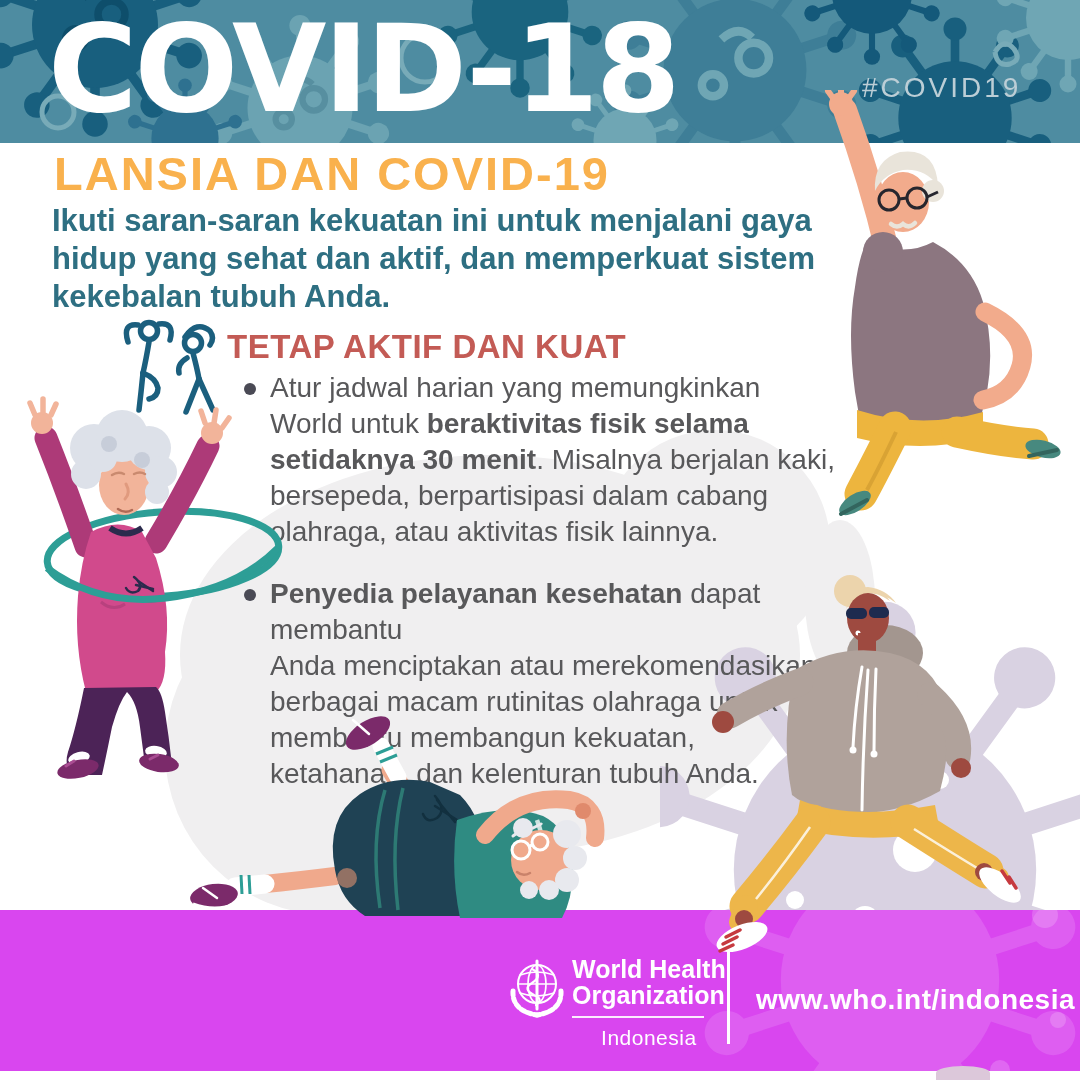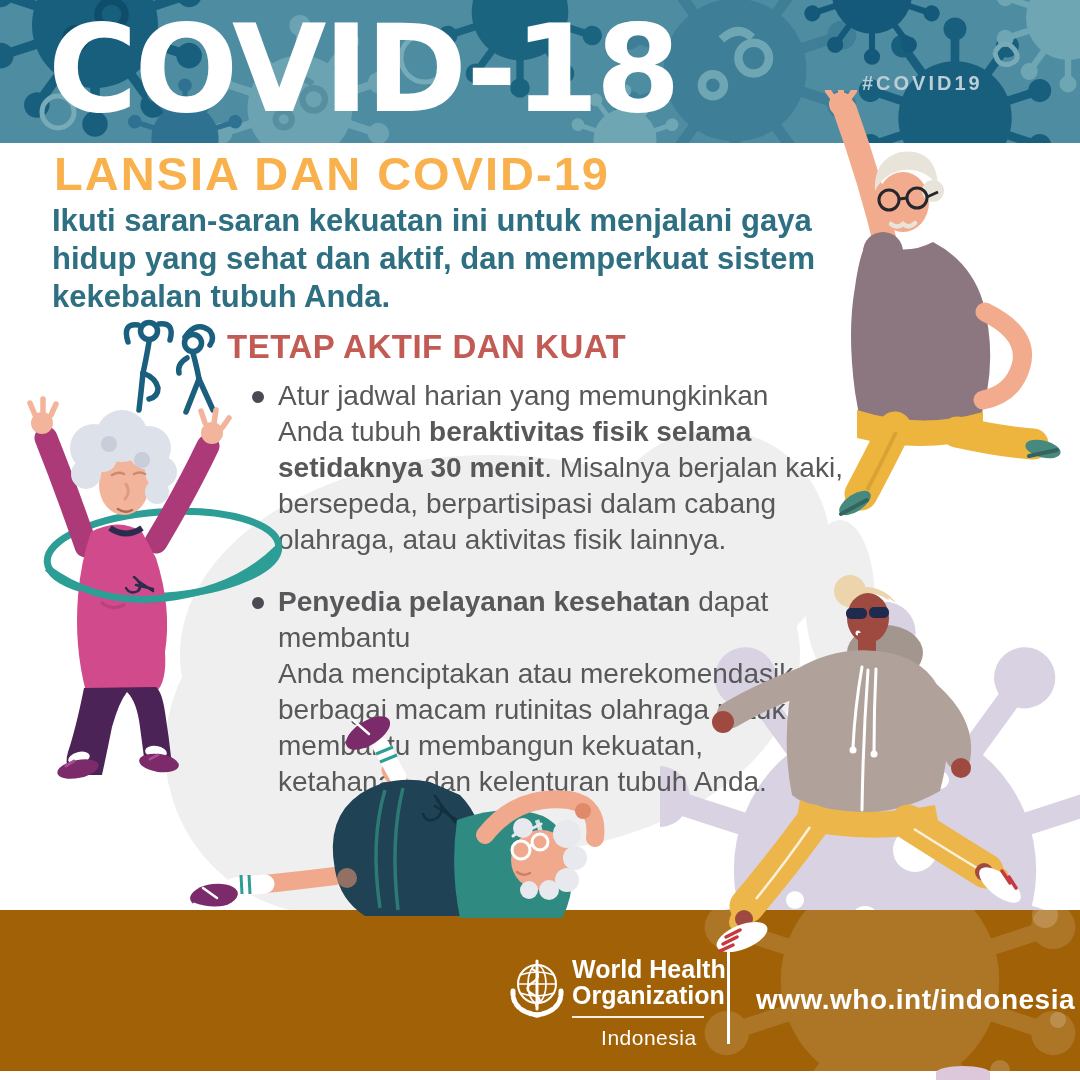--- a/index.html
+++ b/index.html
@@ -7,34 +7,34 @@
           font-family:"Liberation Sans",sans-serif;}
   #poster *{box-sizing:border-box;}
   svg{display:block;}
 
   
   .banner{position:absolute;left:0;top:0;width:1080px;height:143px;z-index:1;overflow:hidden;}
   .big-title{position:absolute;left:48px;top:2px;z-index:5;
              font-family:"DejaVu Sans",sans-serif;font-weight:bold;font-size:122px;
              letter-spacing:-3px;color:#ffffff;line-height:1.1;white-space:nowrap;}
   .hashtag{position:absolute;left:862px;top:72px;z-index:2;
-           font-weight:bold;font-size:20px;letter-spacing:3px;color:#BCCED6;white-space:nowrap;}
+           font-weight:normal;font-size:28px;letter-spacing:3px;color:#BCCED6;white-space:nowrap;}
 
   
   .subtitle{position:absolute;left:54px;top:146px;z-index:3;
             font-weight:bold;font-size:47px;letter-spacing:2px;color:#F9B14D;white-space:nowrap;}
   .intro{position:absolute;left:52px;top:202px;width:766px;z-index:3;
          font-weight:bold;font-size:31px;line-height:1.22;color:#2E6F82;}
 
   
   .section-icon{position:absolute;left:105px;top:316px;z-index:3;}
   .section-title{position:absolute;left:227px;top:328px;z-index:3;
                  font-weight:bold;font-size:33px;letter-spacing:.5px;color:#C35B55;white-space:nowrap;text-align:center;}
   .bullets{position:absolute;left:238px;top:370px;width:640px;z-index:3;
-           list-style:none;margin:8px;padding:0;font-size:28px;line-height:36px;color:#58585A;}
+           list-style:none;margin:0;padding:0;font-size:28px;line-height:36px;color:#58585A;}
   .bullets li{position:relative;padding-left:32px;margin:0 0 26px 0;}
   .bullets li::before{content:"";position:absolute;left:6px;top:13px;width:12px;height:12px;
                       border-radius:50%;background:#4A4A55;}
   .seg{white-space:pre-wrap;}
   .seg.bold{font-weight:bold;}
   .b-line{white-space:nowrap;}
 
   
   .blob{position:absolute;z-index:1;background:#F0EFF0;border-radius:50%;}
   .virus-watermark{position:absolute;left:660px;top:600px;z-index:1;}
@@ -42,21 +42,21 @@
              background:#DCC8DA;border-radius:50% 50% 0 0;}
 
   
   .char{position:absolute;z-index:4;pointer-events:none;}
   .char-woman{left:6px;top:396px;}
   .char-dancer{left:775px;top:90px;z-index:5;}
   .char-runner{left:700px;top:575px;z-index:5;}
   .char-floor{left:185px;top:698px;z-index:5;}
 
   
-  .footer{position:absolute;left:0;top:910px;width:1080px;height:161px;background:#a16207;z-index:2;overflow:hidden;}
+  .footer{position:absolute;left:0;top:910px;width:1080px;height:161px;background:#d946ef;z-index:2;overflow:hidden;}
   .footer-deco{position:absolute;right:0;top:-40px;}
   .who-emblem{position:absolute;left:506px;top:47px;}
   .who-text{position:absolute;left:572px;top:46px;color:#ffffff;}
   .who-line{font-weight:bold;font-size:25px;line-height:26px;white-space:nowrap;}
   .who-rule{width:132px;height:2px;background:#ffffff;margin-top:8px;opacity:.9;}
   .who-country{font-size:21px;font-weight:normal;margin-top:8px;letter-spacing:.5px;white-space:nowrap;text-align:center;}
   .footer-divider{position:absolute;left:727px;top:28px;width:3px;height:106px;background:#ffffff;}
   .footer-url{position:absolute;left:756px;top:74px;color:#ffffff;font-weight:bold;font-size:28px;
               letter-spacing:.5px;white-space:nowrap;}
   .bottom-strip{position:absolute;left:0;top:1071px;width:1080px;height:9px;background:#ffffff;z-index:2;}
@@ -150,21 +150,21 @@
     <path d="M82,42 Q72,48 74,57"></path>
     <path d="M88,37 Q92,52 94,63"></path>
     <path d="M94,63 L81,96"></path>
     <path d="M94,63 L108,94"></path>
   </svg>
   <div class="section-title">TETAP AKTIF DAN KUAT</div>
 
   <ul class="bullets">
     <li>
       <div class="b-line"><span class="seg">Atur jadwal harian yang memungkinkan</span><span class="seg bold"></span><span class="seg"></span></div>
-      <div class="b-line"><span class="seg">Anda tubuh </span><span class="seg bold">beraktivitas fisik selama</span><span class="seg"></span></div>
+      <div class="b-line"><span class="seg">World untuk </span><span class="seg bold">beraktivitas fisik selama</span><span class="seg"></span></div>
       <div class="b-line"><span class="seg"></span><span class="seg bold">setidaknya 30 menit</span><span class="seg">. Misalnya berjalan kaki,</span></div>
       <div class="b-line"><span class="seg">bersepeda, berpartisipasi dalam cabang</span><span class="seg bold"></span><span class="seg"></span></div>
       <div class="b-line"><span class="seg">olahraga, atau aktivitas fisik lainnya.</span><span class="seg bold"></span><span class="seg"></span></div>
     </li>
     <li>
       <div class="b-line"><span class="seg"></span><span class="seg bold">Penyedia pelayanan kesehatan</span><span class="seg"> dapat membantu</span></div>
       <div class="b-line"><span class="seg">Anda menciptakan atau merekomendasikan</span><span class="seg bold"></span><span class="seg"></span></div>
       <div class="b-line"><span class="seg">berbagai macam rutinitas olahraga untuk</span><span class="seg bold"></span><span class="seg"></span></div>
       <div class="b-line"><span class="seg">membantu membangun kekuatan,</span><span class="seg bold"></span><span class="seg"></span></div>
       <div class="b-line"><span class="seg">ketahanan, dan kelenturan tubuh Anda.</span><span class="seg bold"></span><span class="seg"></span></div>

